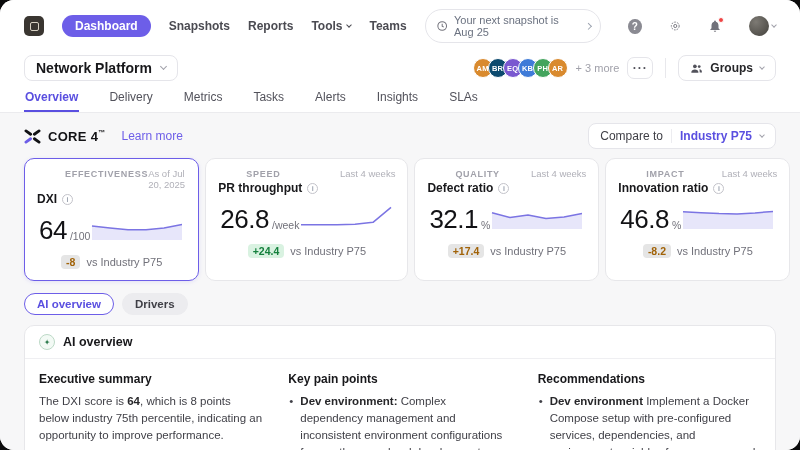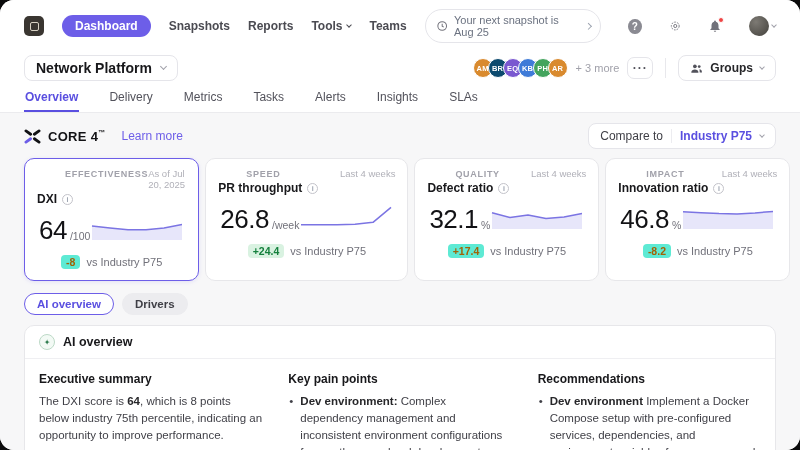--- a/index.html
+++ b/index.html
@@ -63,21 +63,21 @@
   .cat { font-size:9px; font-weight:700; letter-spacing:.7px; color:#a1a1aa; text-transform:uppercase;padding-left:28px; }
   .period { font-size:9.5px; color:#b0b0b8; }
   .metric { display:flex; align-items:center; gap:5px; font-size:12px; font-weight:700; color:#18181b; margin-top:2px; }
   .info { width:11px; height:11px; border:1px solid #c3c3ca; border-radius:50%; color:#9ca3af; font-size:7px; font-weight:700; display:inline-flex; align-items:center; justify-content:center; font-style:normal; }
   .value-row { display:flex; align-items:center; margin-top:8px; padding:0 2px; }
   .bignum { font-size:26px; font-weight:500; color:#121215; letter-spacing:-.5px; }
   .unit { font-size:10.5px; color:#71717a; margin-left:3px; margin-top:12px; }
   .spark { margin-left:auto; }
   .vs-row { display:flex; align-items:center; justify-content:center; gap:6px; margin-top:9px; }
   .badge { font-size:10.5px; font-weight:700; padding:1px 5px; border-radius:4px; }
-  .badge.amber { background:#5eead4; color:#a16207; }
+  .badge.amber { background:#e5e5e5; color:#a16207; }
   .badge.green { background:#d9f2e1; color:#15803d; }
   .vs-label { font-size:11px; color:#71717a; }
 
   
   .pillrow { display:flex; gap:8px; margin-top:12px; }
   .pill { font-size:11.5px; font-weight:600; padding:4px 12px; border-radius:999px; cursor:pointer; }
   .pill.active { background:#fff; border:1px solid #6d5ee8; color:#5a4fe0; }
   .pill.idle { background:#ececef; border:1px solid #ececef; color:#3f3f46; }
 
   

